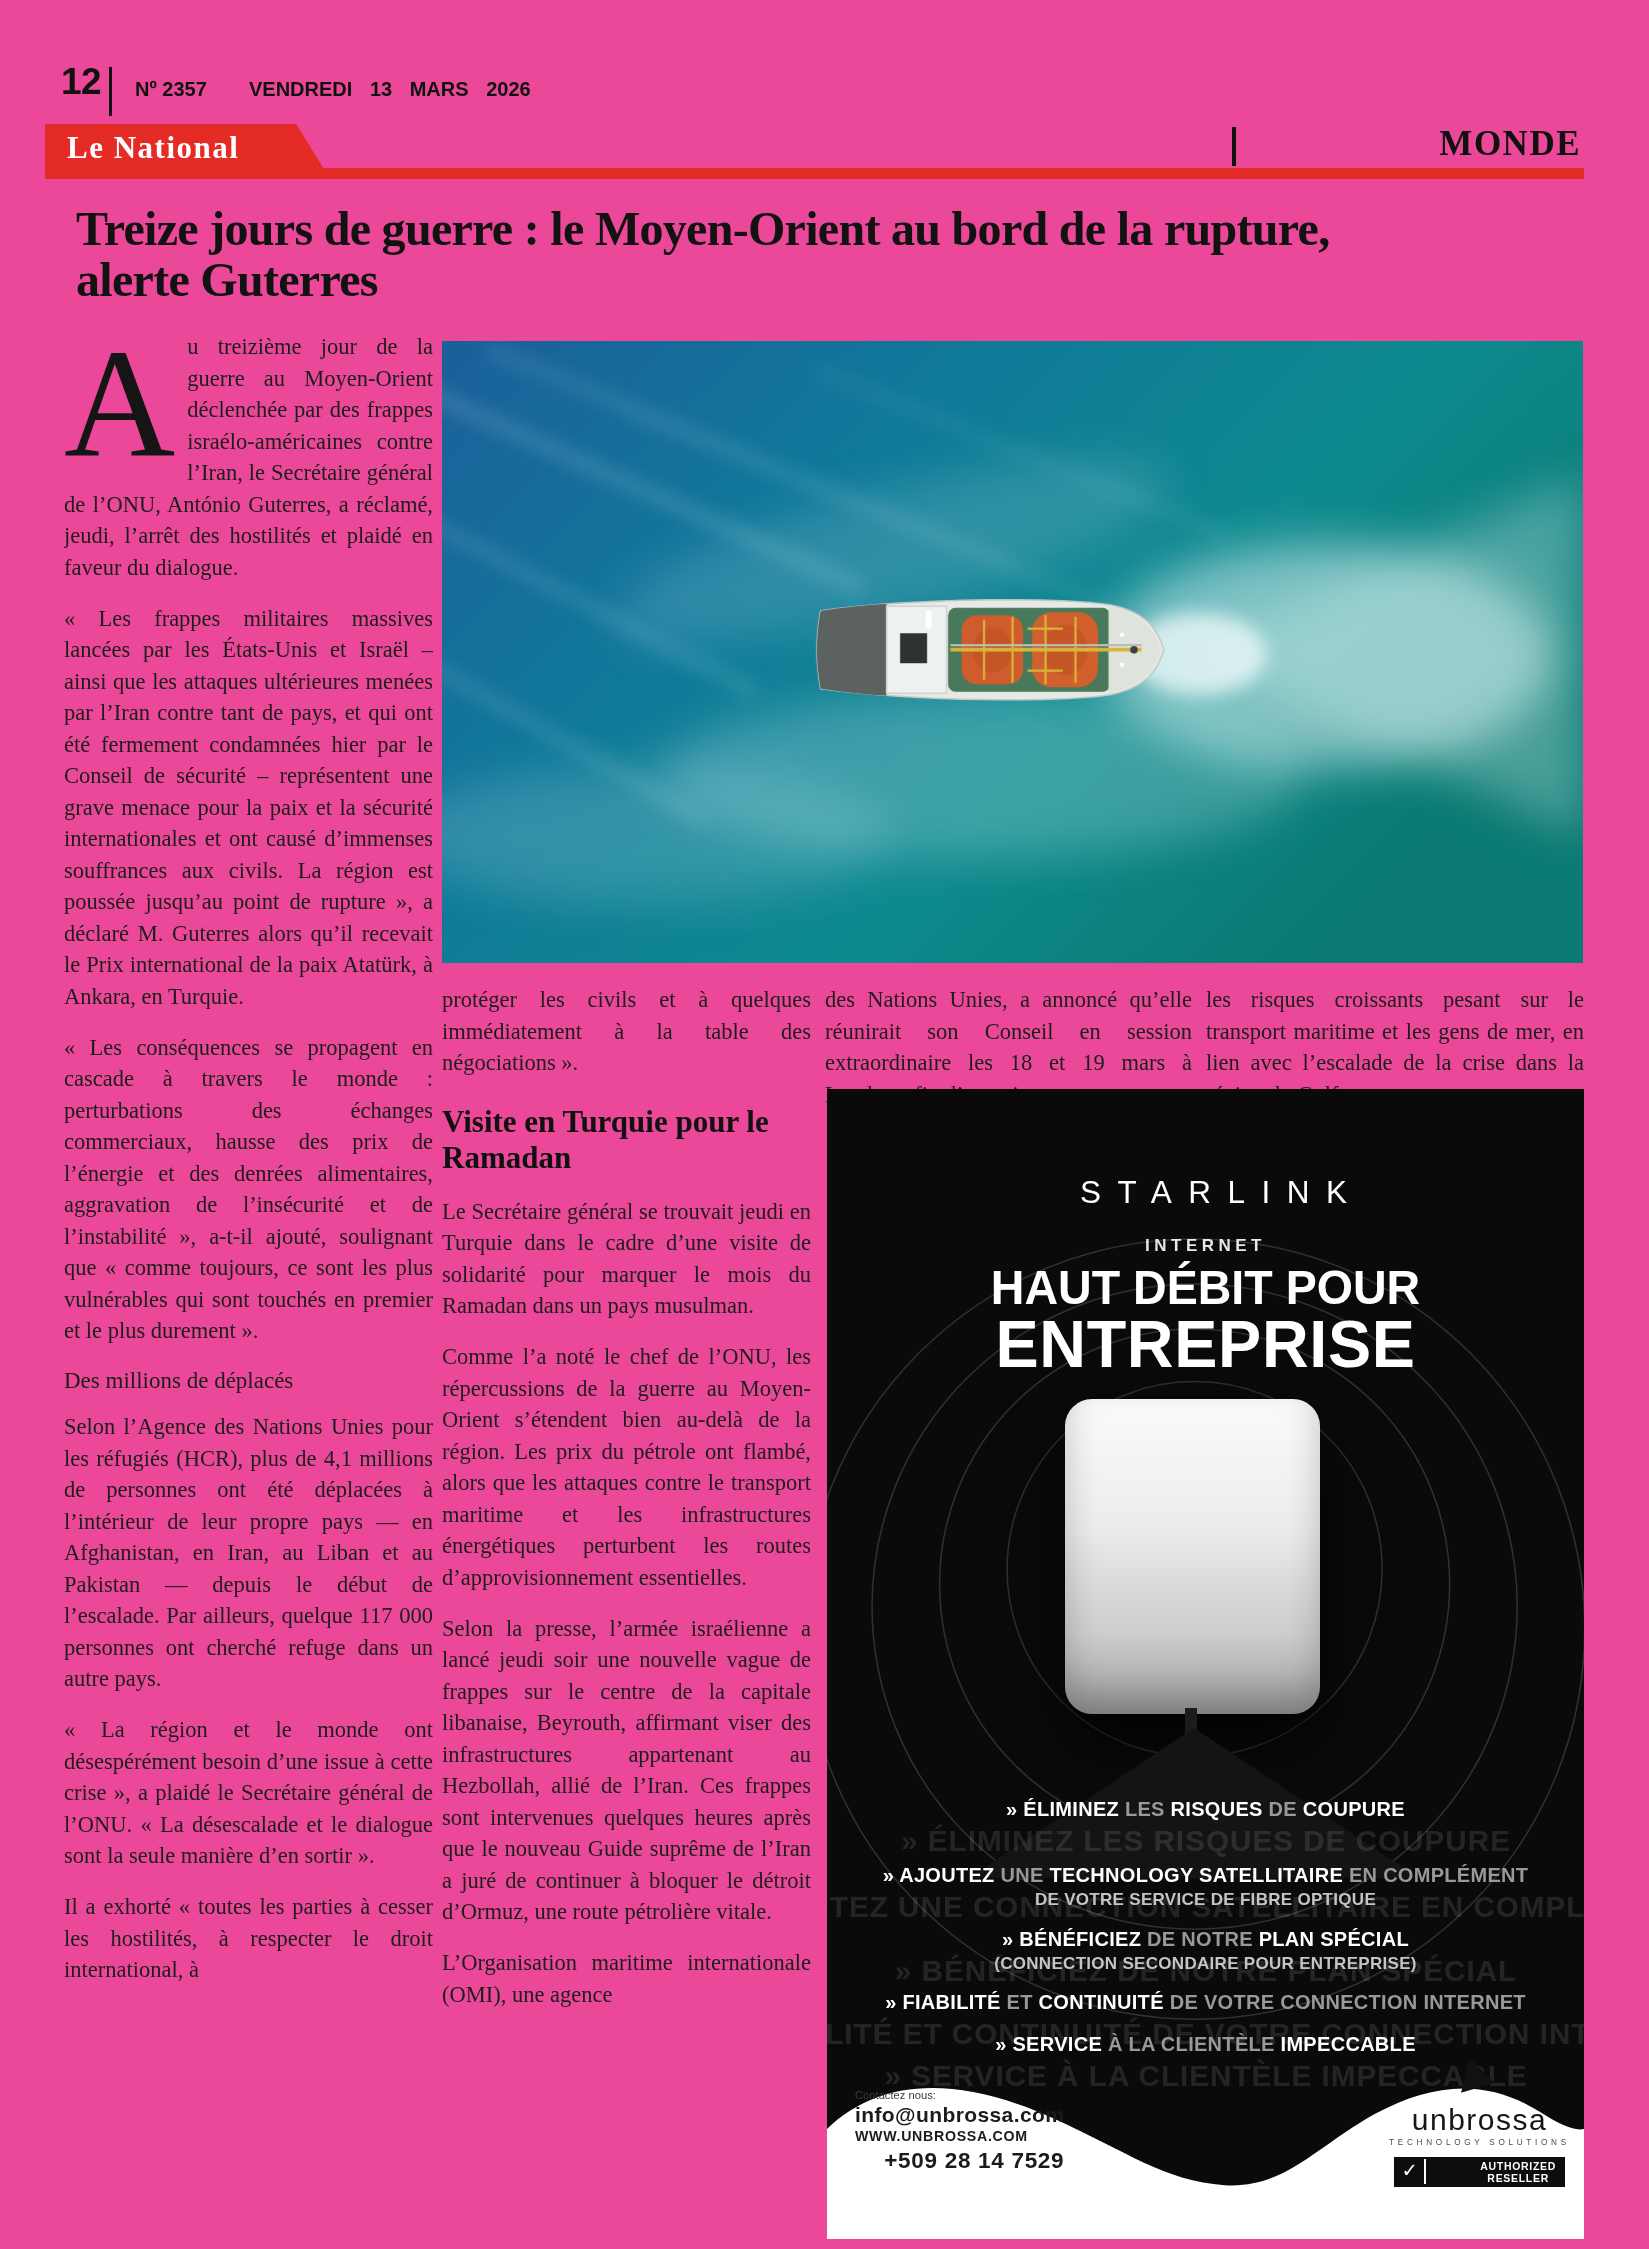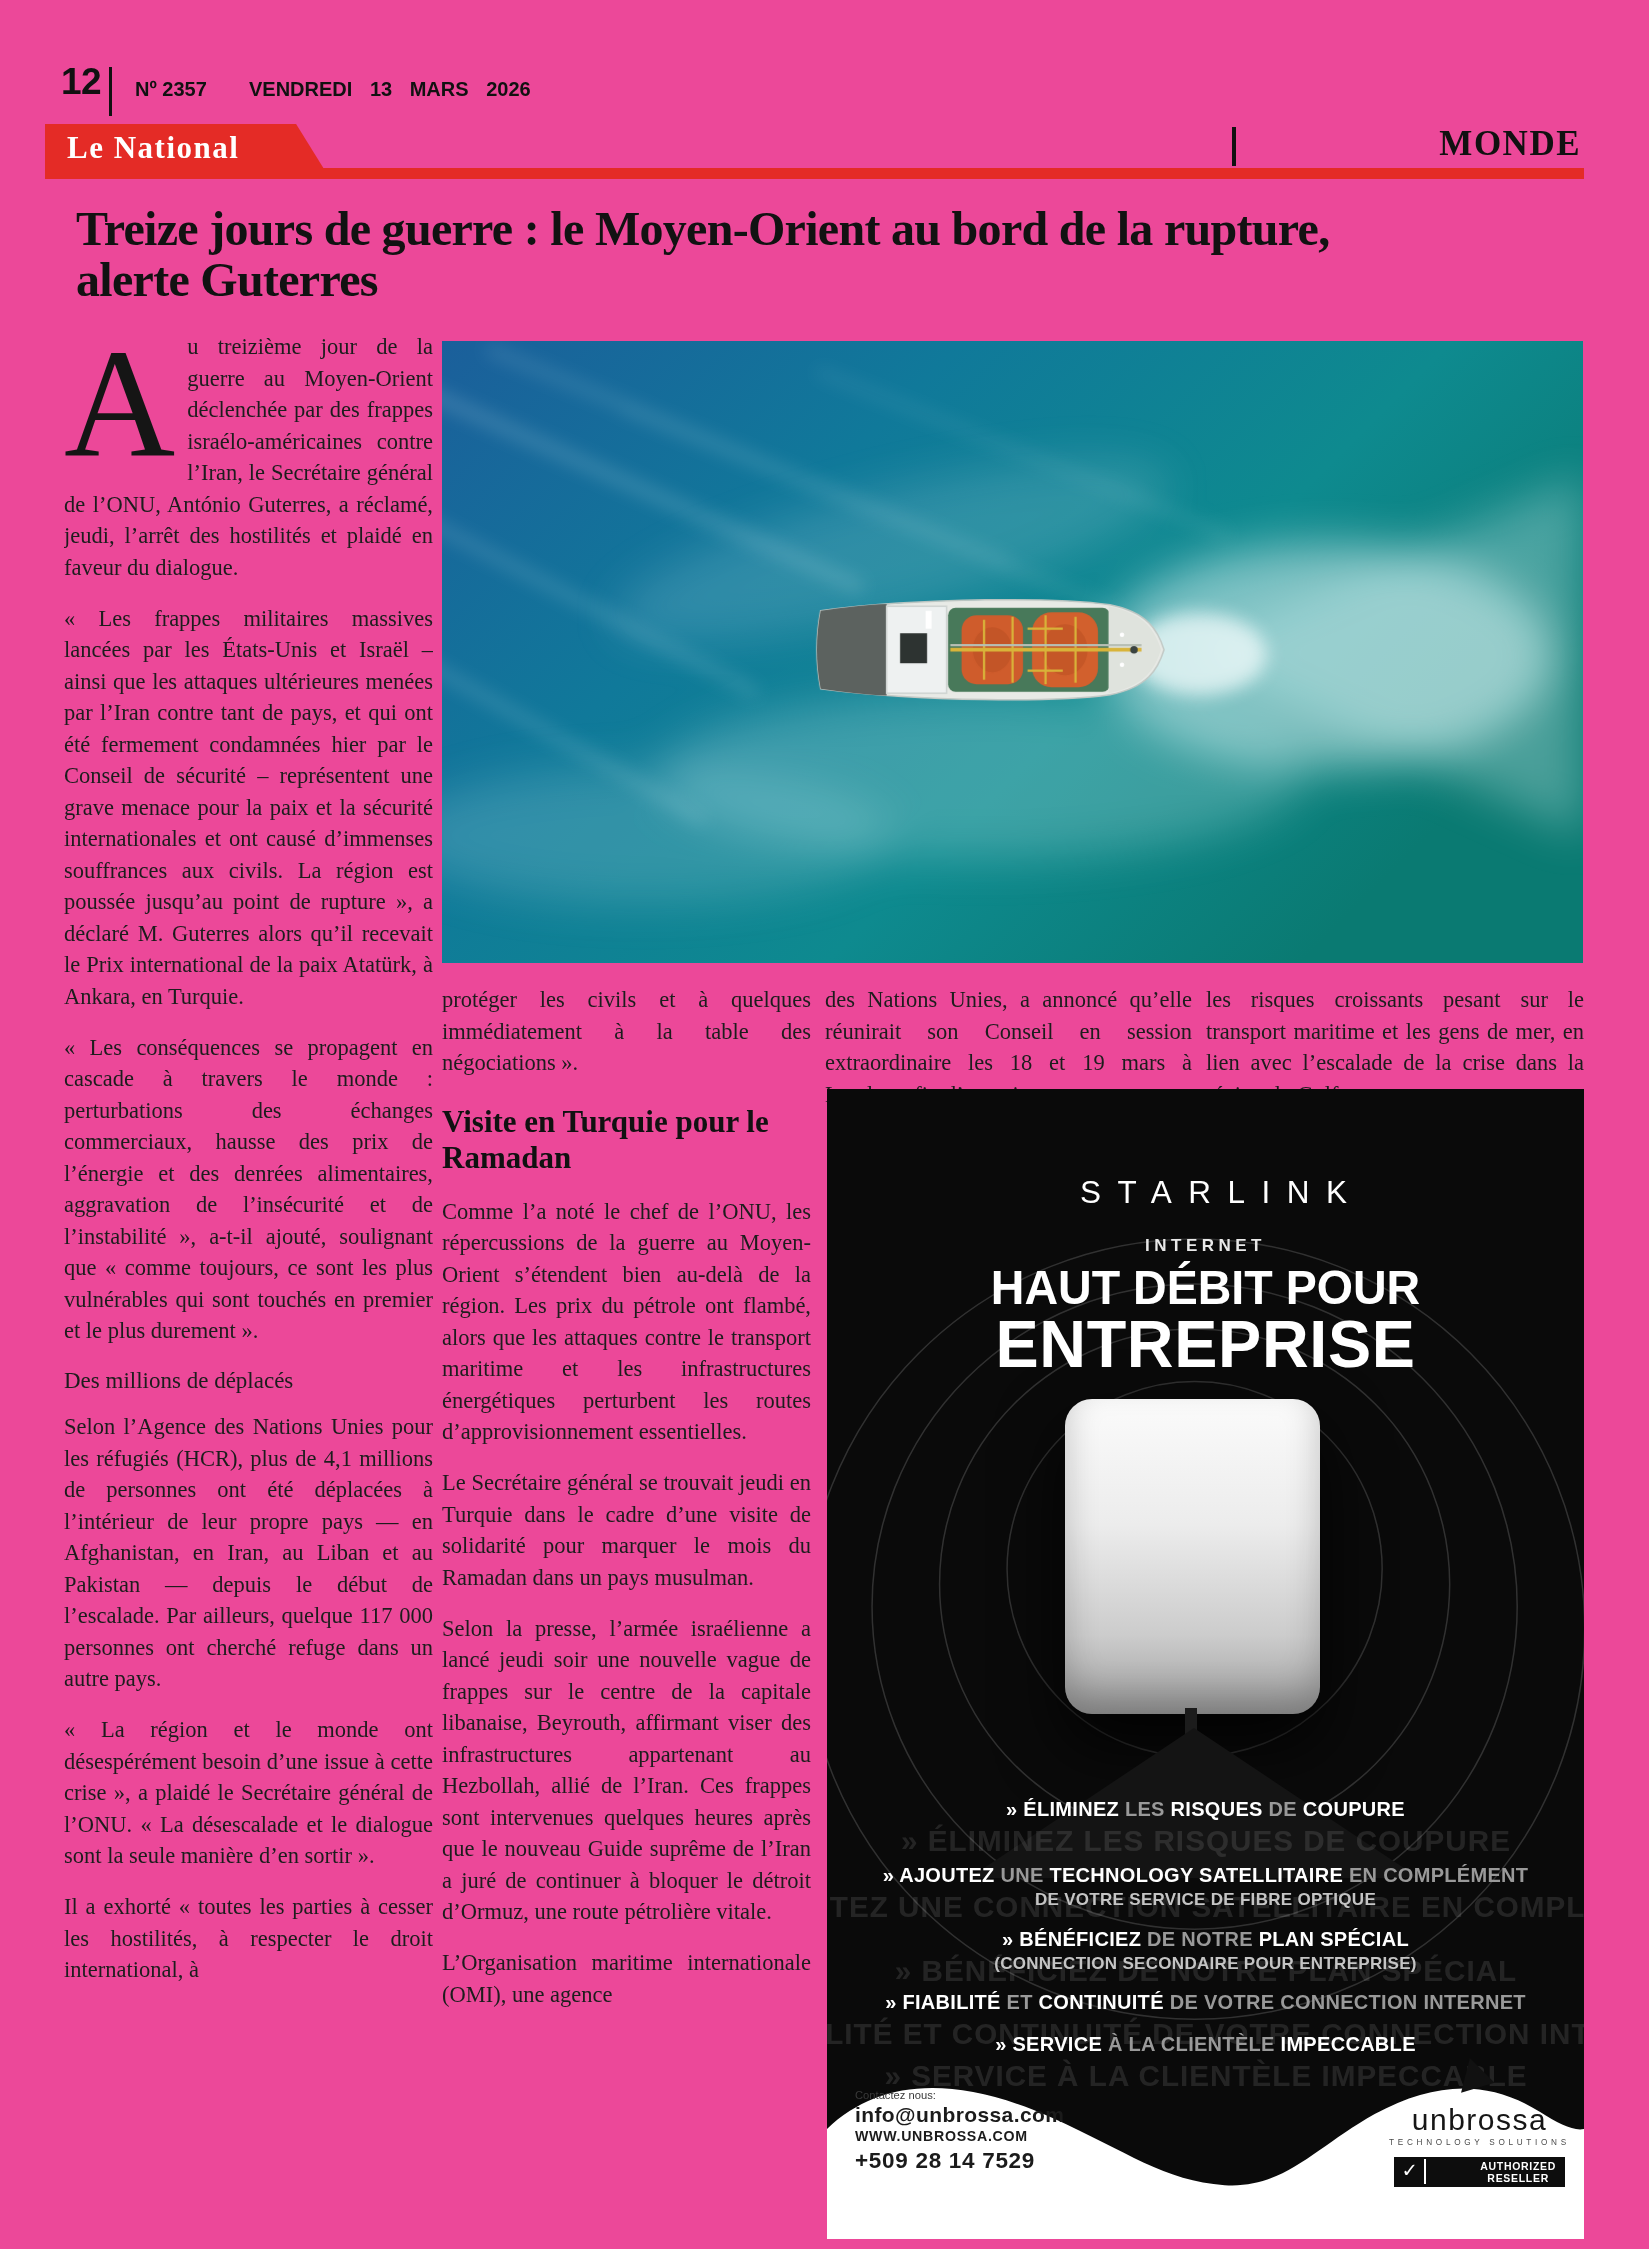--- a/index.html
+++ b/index.html
@@ -66,21 +66,21 @@
   .seg-l{color:#999999;font-weight:600;}
   .bullet-sub{position:relative;z-index:2;font:600 17px/22.5px "Liberation Sans",sans-serif;color:#c4c4c4;letter-spacing:0.3px;}
   .bullet-ghost{position:absolute;left:50%;top:25.5px;z-index:1;white-space:nowrap;
                 transform:translateX(-50%) scale(1.48);transform-origin:center top;
                 font:700 20px/25.5px "Liberation Sans",sans-serif;color:rgba(255,255,255,.11);letter-spacing:0.7px;}
   .ad-wave{position:absolute;left:0;bottom:0;width:757px;height:196px;z-index:4;}
   .ad-contact{position:absolute;left:28px;top:999px;z-index:5;font-family:"Liberation Sans",sans-serif;color:#1b1b1b;}
   .contact-label{font:400 11.2px/15px "Liberation Sans",sans-serif;color:#3a3a3a;}
   .contact-email{font:700 21px/24px "Liberation Sans",sans-serif;letter-spacing:0.4px;}
   .contact-web{font:700 14.2px/19.5px "Liberation Sans",sans-serif;letter-spacing:0.7px;}
-  .contact-phone{font:700 22.5px/27px "Liberation Sans",sans-serif;letter-spacing:0.7px;}
+  .contact-phone{font:700 22.5px/27px "Liberation Sans",sans-serif;letter-spacing:0.7px;text-align:right;}
   .ad-logo{position:absolute;left:540px;top:972px;width:225px;z-index:5;text-align:center;color:#161616;}
   .play-icon{display:inline-block;width:0;height:0;border-top:18px solid transparent;border-bottom:18px solid transparent;
              border-left:30px solid #111;transform:rotate(14deg);margin-bottom:1.5px;}
   .logo-name{font:400 30px/33px "Liberation Sans",sans-serif;letter-spacing:1.5px;color:#161616;}
   .logo-tagline{font:400 8.2px/12px "Liberation Sans",sans-serif;letter-spacing:3.7px;color:#4a4a4a;margin-top:1.5px;}
   .badge{display:inline-flex;align-items:center;margin-top:7.5px;background:#0d0d0d;border:1.5px solid #0d0d0d;}
   .badge-check{font:700 19.5px/22.5px "DejaVu Sans",sans-serif;color:#fff;background:#0d0d0d;padding:1.5px 6px;border-right:2.2px solid #fff;}
   .badge-lines{display:flex;flex-direction:column;padding:2.2px 7.5px;margin-left:47px;}
   .badge-l{font:700 10.5px/12px "Liberation Sans",sans-serif;color:#fff;letter-spacing:0.7px;}
 </style>
@@ -170,22 +170,22 @@
     <p>« Les conséquences se propagent en cascade à travers le monde : perturbations des échanges commerciaux, hausse des prix de l’énergie et des denrées alimentaires, aggravation de l’insécurité et de l’instabilité », a-t-il ajouté, soulignant que « comme toujours, ce sont les plus vulnérables qui sont touchés en premier et le plus durement ».</p>
     <div class="subhead-sm">Des millions de déplacés</div>
     <p>Selon l’Agence des Nations Unies pour les réfugiés (HCR), plus de 4,1 millions de personnes ont été déplacées à l’intérieur de leur propre pays — en Afghanistan, en Iran, au Liban et au Pakistan — depuis le début de l’escalade. Par ailleurs, quelque 117 000 personnes ont cherché refuge dans un autre pays.</p>
     <p>« La région et le monde ont désespérément besoin d’une issue à cette crise », a plaidé le Secrétaire général de l’ONU. « La désescalade et le dialogue sont la seule manière d’en sortir ».</p>
     <p>Il a exhorté « toutes les parties à cesser les hostilités, à respecter le droit international, à</p>
   </div>
 
   <div id="col2" class="col">
     <p>protéger les civils et à quelques immédiatement à la table des négociations ».</p>
     <div class="subhead-lg">Visite en Turquie pour le Ramadan</div>
+    <p>Le Secrétaire général se trouvait jeudi en Turquie dans le cadre d’une visite de solidarité pour marquer le mois du Ramadan dans un pays musulman.</p>
     <p>Comme l’a noté le chef de l’ONU, les répercussions de la guerre au Moyen-Orient s’étendent bien au-delà de la région. Les prix du pétrole ont flambé, alors que les attaques contre le transport maritime et les infrastructures énergétiques perturbent les routes d’approvisionnement essentielles.</p>
-    <p>Le Secrétaire général se trouvait jeudi en Turquie dans le cadre d’une visite de solidarité pour marquer le mois du Ramadan dans un pays musulman.</p>
     <p>Selon la presse, l’armée israélienne a lancé jeudi soir une nouvelle vague de frappes sur le centre de la capitale libanaise, Beyrouth, affirmant viser des infrastructures appartenant au Hezbollah, allié de l’Iran. Ces frappes sont intervenues quelques heures après que le nouveau Guide suprême de l’Iran a juré de continuer à bloquer le détroit d’Ormuz, une route pétrolière vitale.</p>
     <p>L’Organisation maritime internationale (OMI), une agence</p>
   </div>
 
   <div id="col3" class="col">
     <p>des Nations Unies, a annoncé qu’elle réunirait son Conseil en session extraordinaire les 18 et 19 mars à Londres afin d’examiner</p>
   </div>
 
   <div id="col4" class="col">
     <p><span>les risques croissants pesant sur le transport maritime et les gens de mer, en lien avec l’escalade de la crise dans la région du Golfe.</span><span class="endmark">●</span></p>

